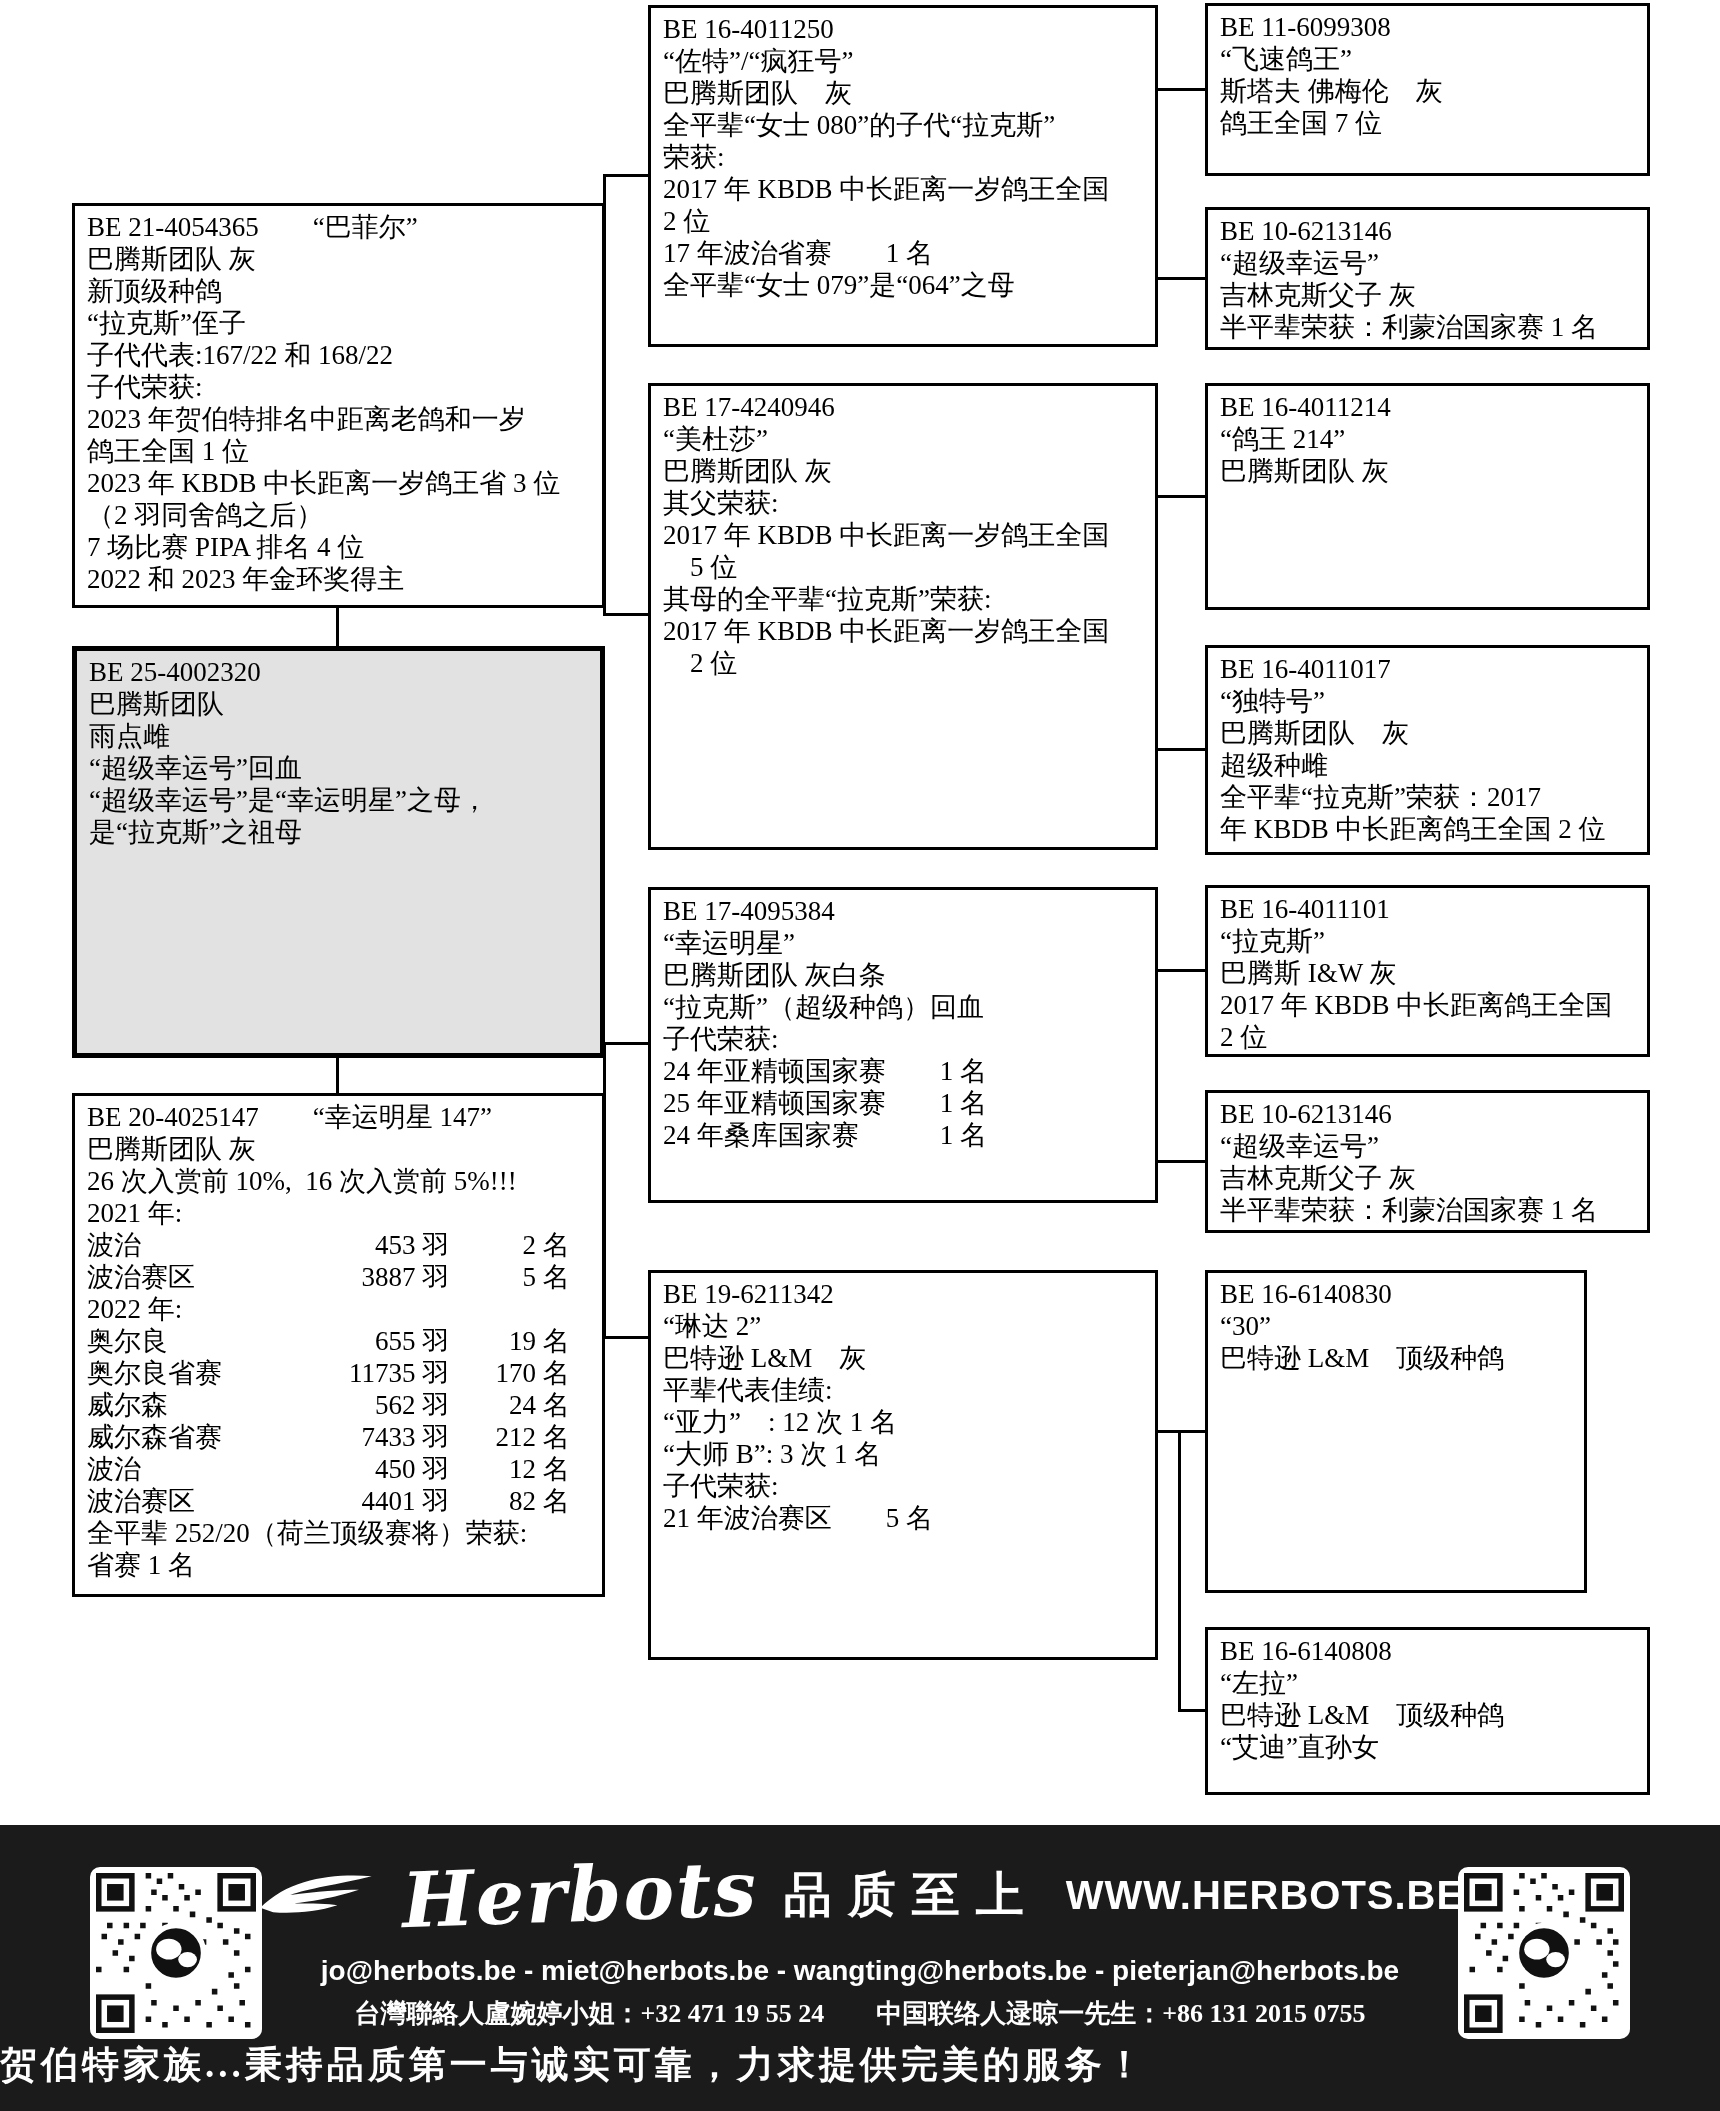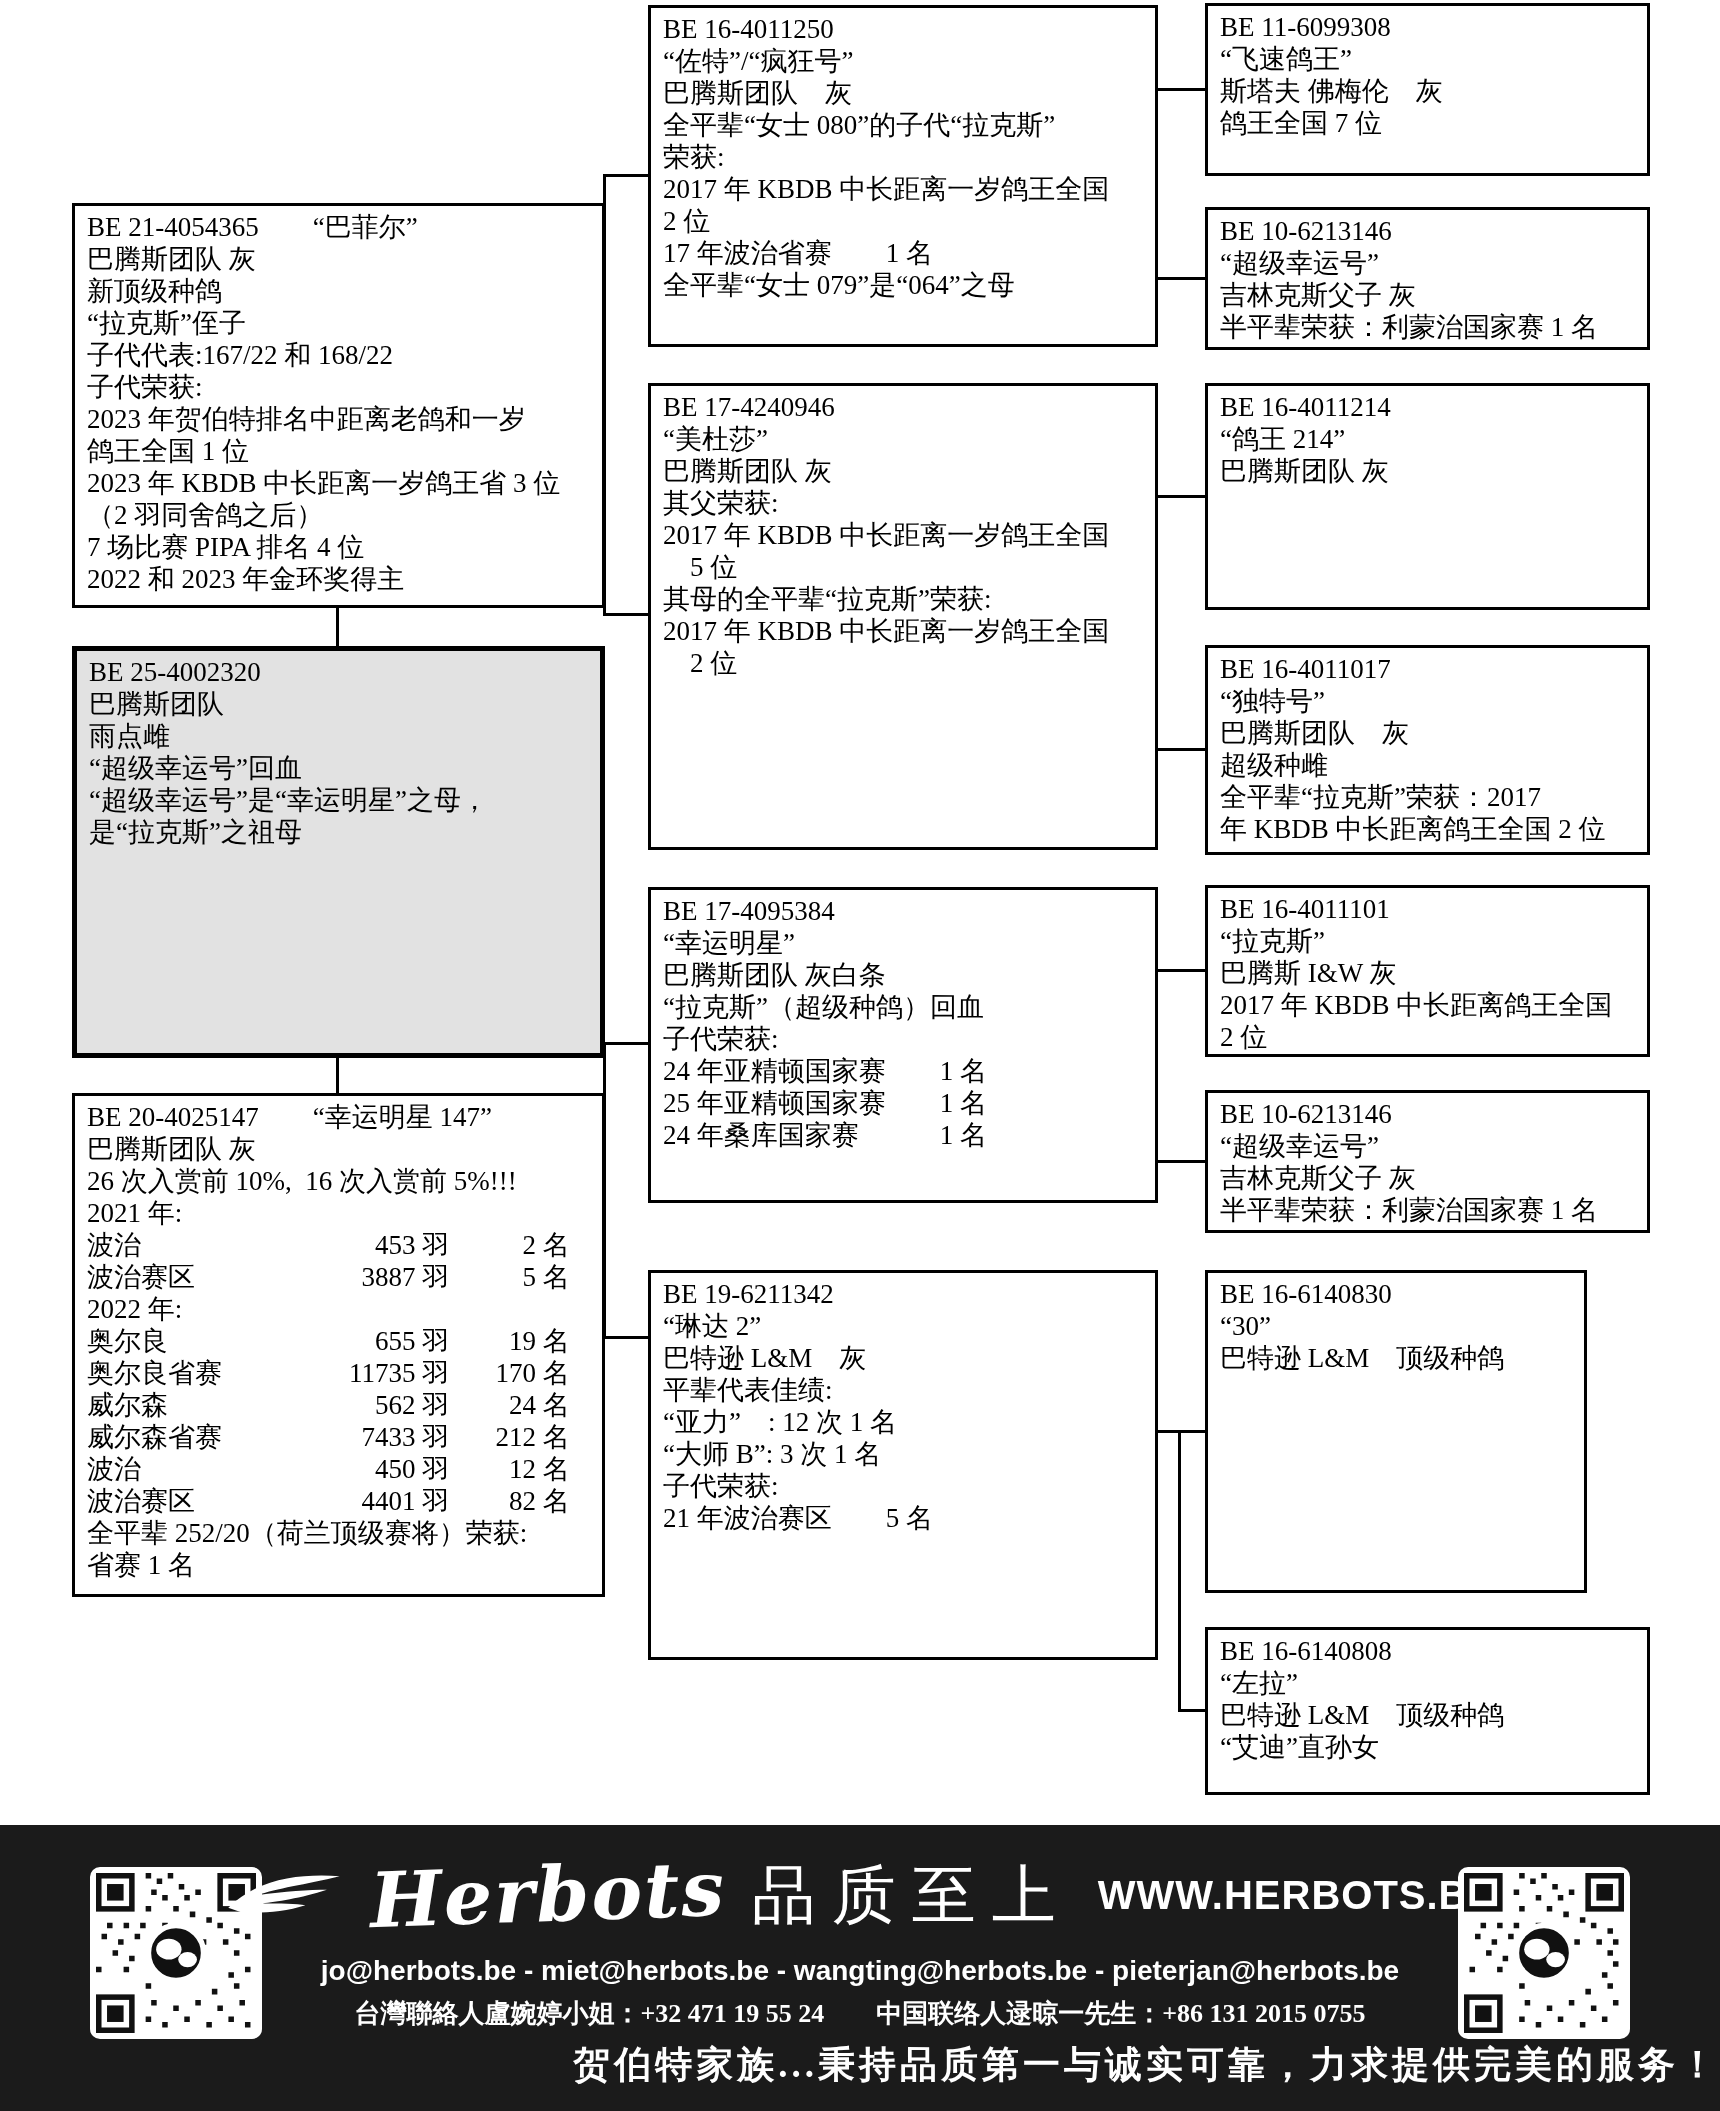--- a/index.html
+++ b/index.html
@@ -21,28 +21,28 @@
   .qr{position:absolute;top:42px;width:172px;height:172px;background:#fff;border-radius:10px;
       padding:6px;box-sizing:border-box;}
   .qr svg{width:100%;height:100%;display:block;}
   .qr-left{left:90px;}
   .qr-right{left:1458px;}
   .brandrow{position:absolute;left:270px;right:270px;top:18px;height:104px;display:flex;
             align-items:center;justify-content:center;gap:26px;}
   .wing{flex:0 0 auto;}
   .script{font-family:"DejaVu Serif","Liberation Serif",serif;font-style:italic;font-weight:bold;
           font-size:76px;line-height:80px;transform:rotate(-2deg);letter-spacing:2px;}
-  .cn4{font-size:64px;letter-spacing:16px;font-weight:400;white-space:pre;}
+  .cn4{font-size:48px;letter-spacing:16px;font-weight:700;white-space:pre;}
   .site{font-family:"Liberation Sans","DejaVu Sans",sans-serif;font-weight:bold;font-size:40px;
         letter-spacing:1px;white-space:pre;}
   .emails{position:absolute;top:130px;left:0;width:100%;text-align:center;
           font-family:"Liberation Sans","DejaVu Sans",sans-serif;font-weight:bold;font-size:28px;}
   .contacts{position:absolute;top:171px;left:0;width:100%;text-align:center;
             font-size:26px;font-weight:600;white-space:pre;}
-  .slogan{position:absolute;top:215px;left:0;width:100%;text-align:right;
+  .slogan{position:absolute;top:215px;left:0;width:100%;text-align:left;
           font-size:37px;font-weight:bold;letter-spacing:4px;white-space:pre;}
 </style>
 </head>
 <body>
 
 <div class="page">
 
   <div class="box" style="left:72px;top:203px;width:533px;height:405px;">
       <div class="ln">BE 21-4054365　　“巴菲尔”</div>
       <div class="ln">巴腾斯团队 灰</div>

